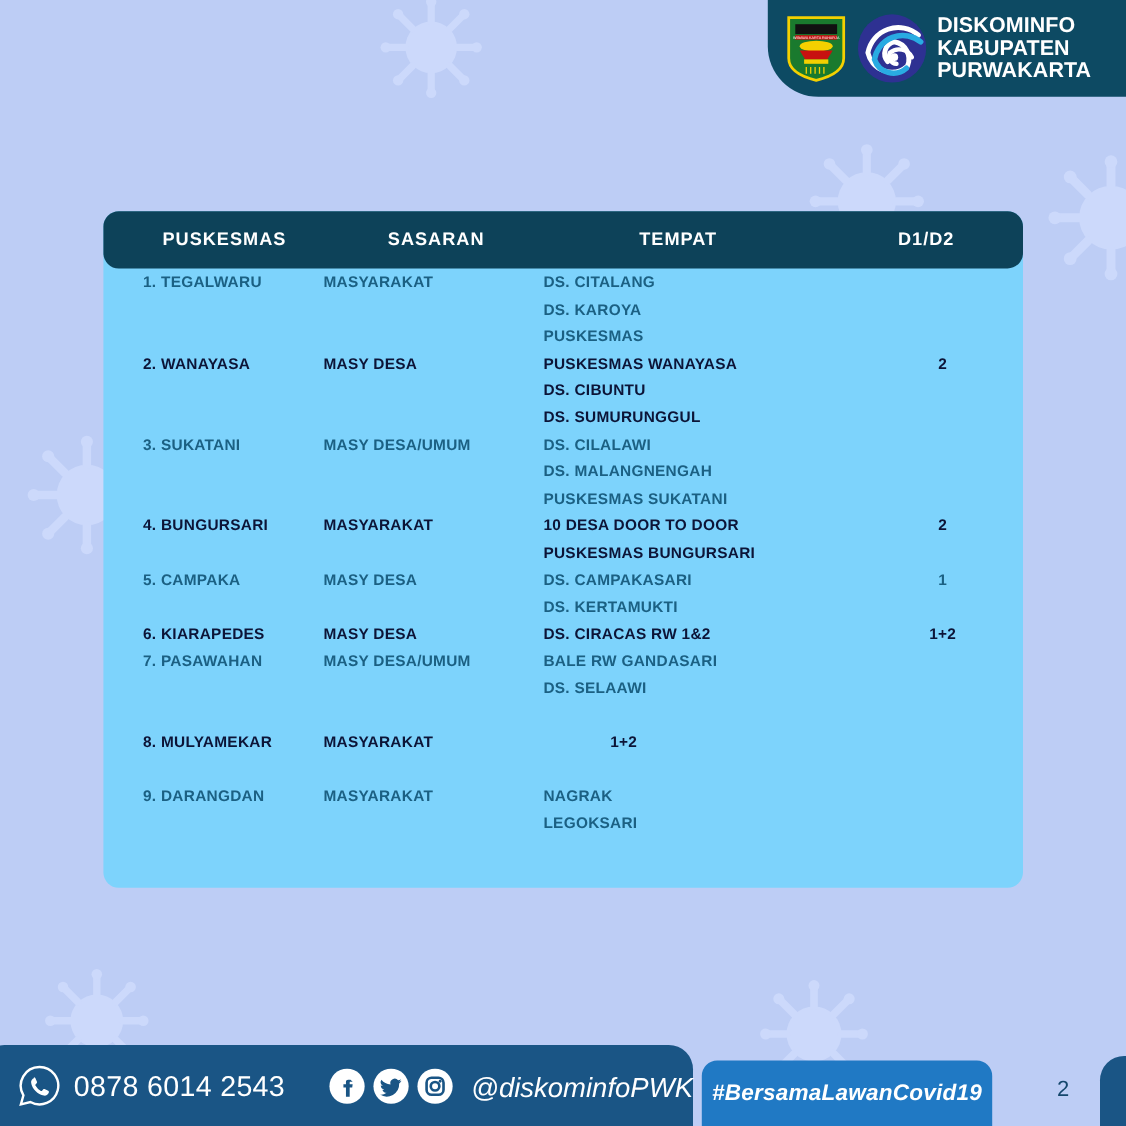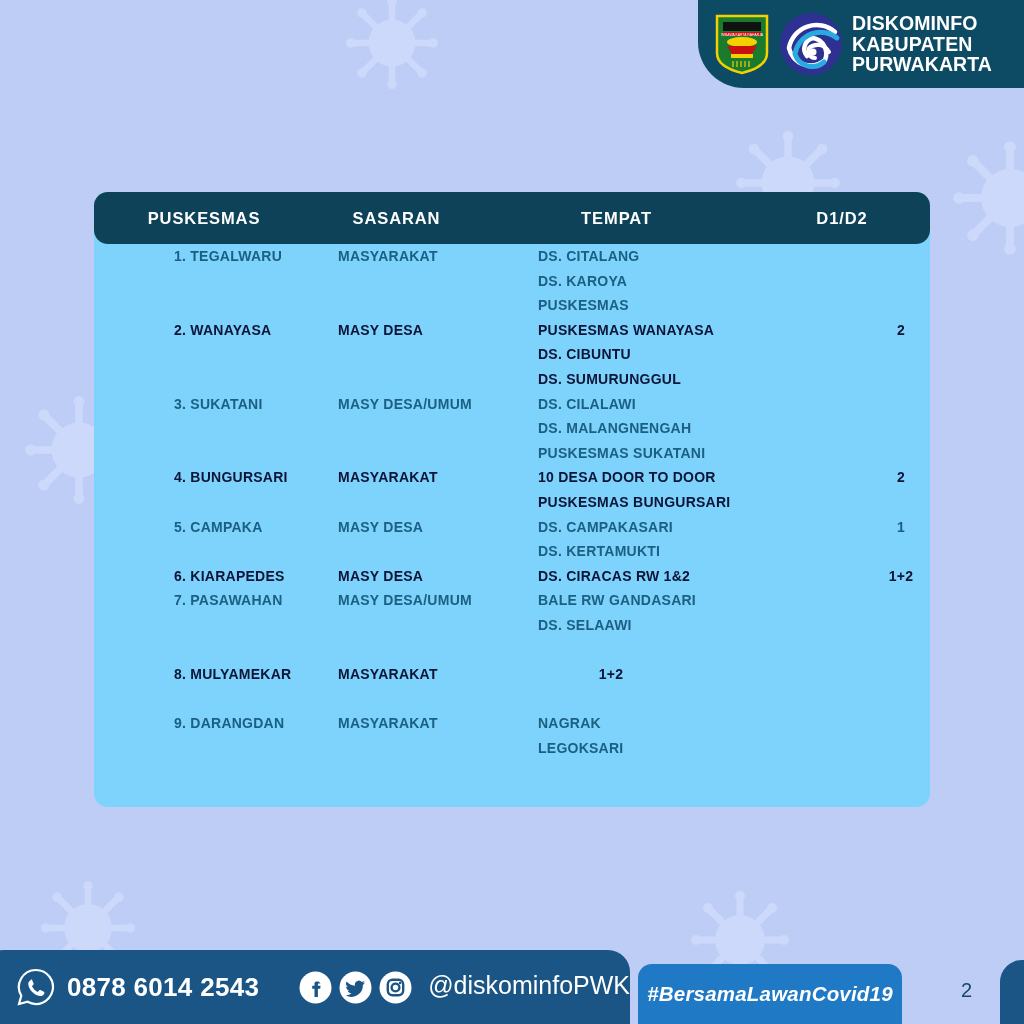--- a/index.html
+++ b/index.html
@@ -75,21 +75,20 @@
   .th-puskesmas { width: 220px; text-align: center; }
   .th-sasaran   { width: 165px; text-align: center; }
   .th-tempat    { width: 275px; text-align: center; }
   .th-d12       { width: 176px; text-align: center; }
 
   .rows {
     position: absolute;
     left: 0;
     top: 52px;
     width: 836px;
-    padding-left: 44px;
   }
 
   .row {
     position: relative;
     display: flex;
     align-items: flex-start;
     font-size: 14px;
     font-weight: bold;
     letter-spacing: 0.25px;
   }
@@ -115,29 +114,30 @@
     background: #1a5585;
     border-radius: 22px 22px 0 0;
     display: flex;
     align-items: center;
     padding-left: 34px;
     z-index: 6;
   }
   .wa-phone {
     color: #ffffff;
     font-size: 26px;
-    font-weight: bold;
+    font-weight: normal;
     letter-spacing: 0.3px;
     margin-left: 11px;
   }
   .social-group {
     display: flex;
-    align-items: flex-start;
+    align-items: flex-end;
     gap: 7px;
     margin-left: 40px;
+    font-style: italic;
   }
   .handle {
     color: #ffffff;
     font-size: 25px;
     letter-spacing: 0px;
     margin-left: 9px;
   }
   .hashtag-box {
     position: absolute;
     left: 638px;

